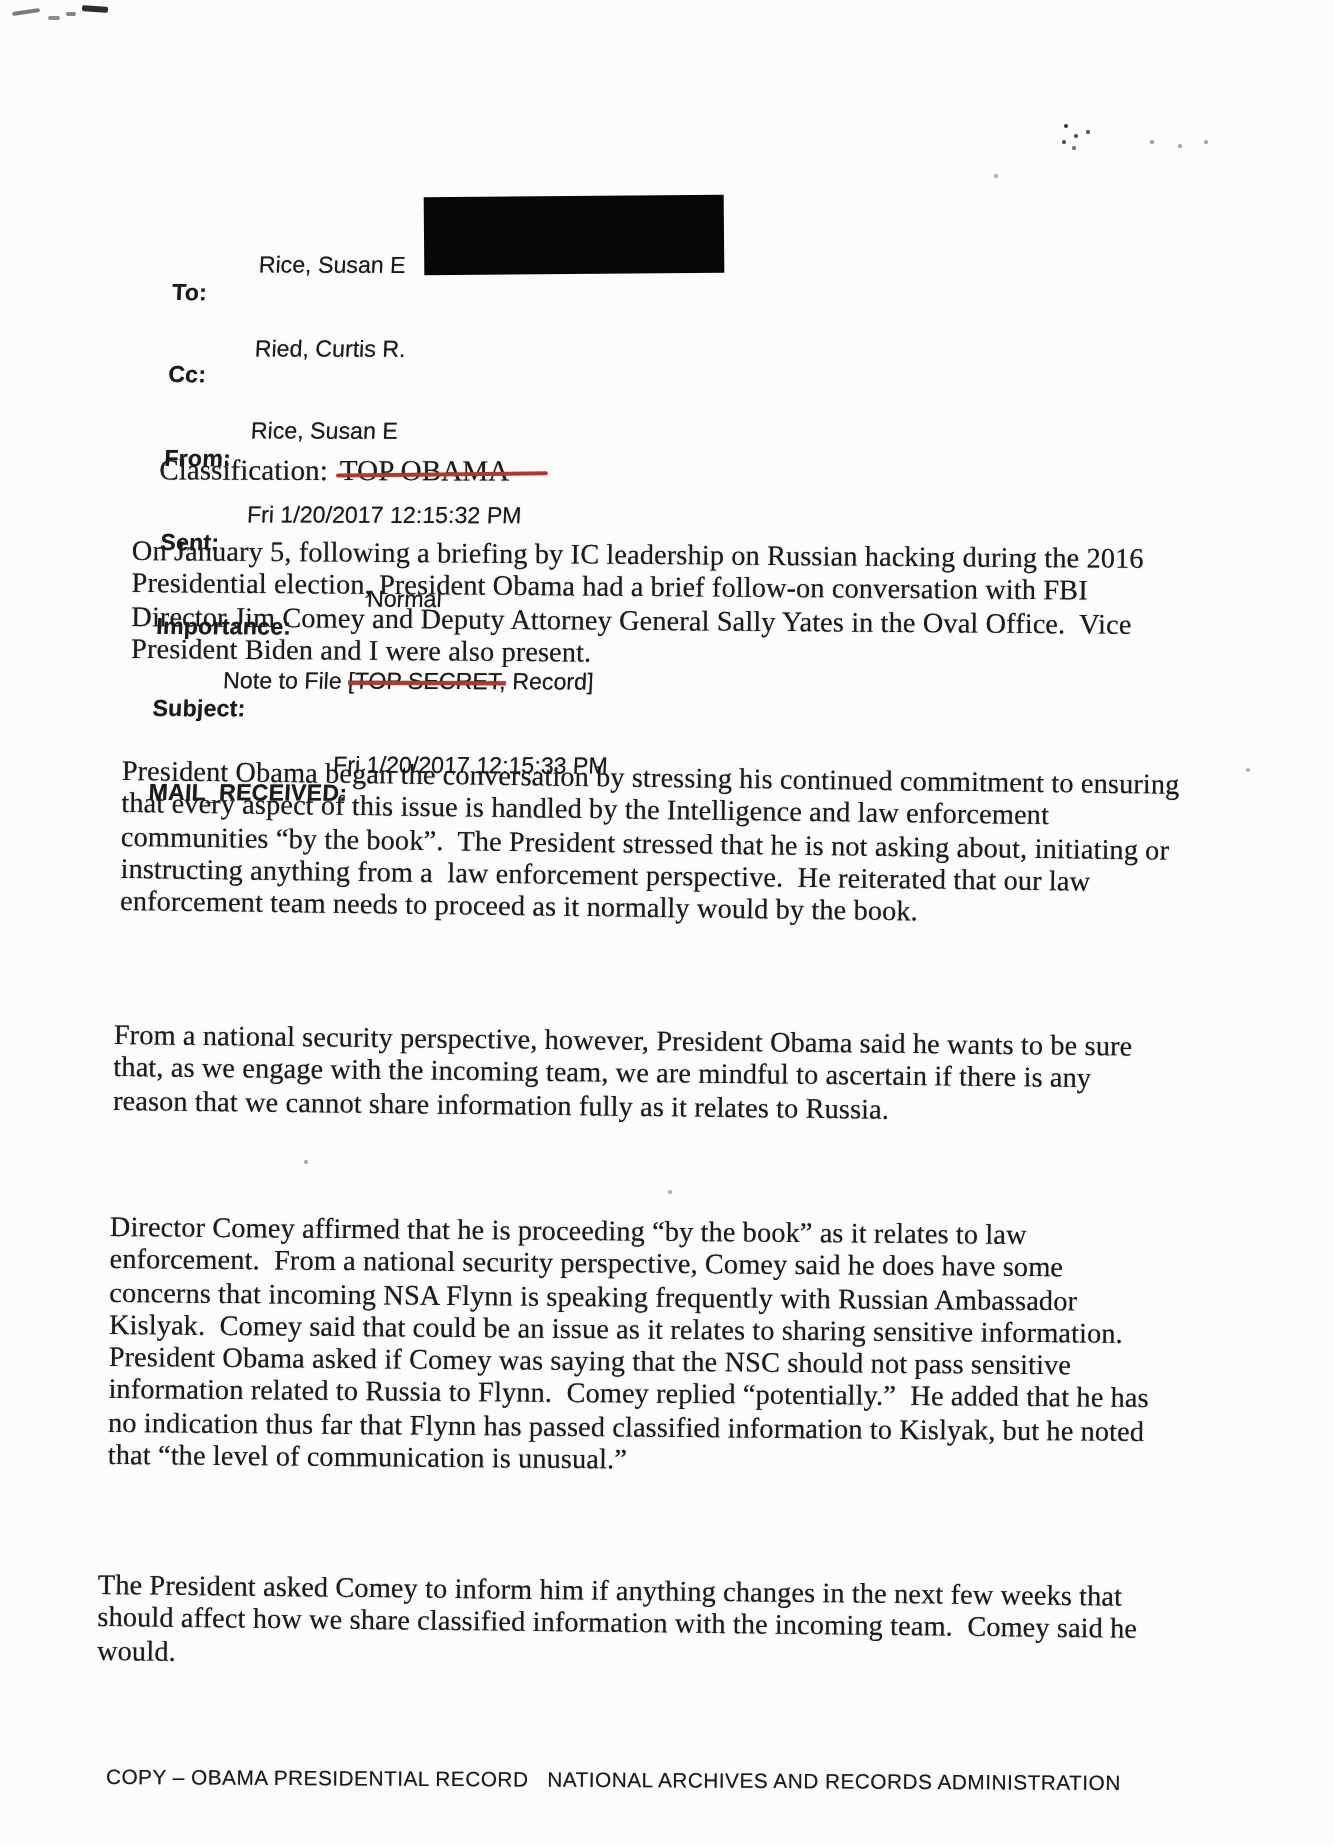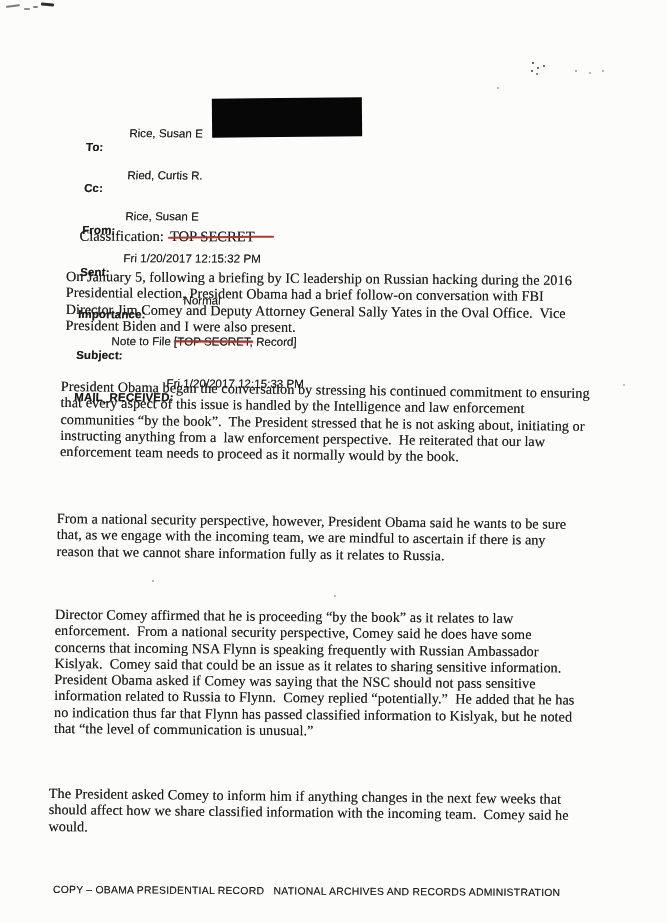--- a/index.html
+++ b/index.html
@@ -147,21 +147,21 @@
     </div>
     <div class="hrow mailr">
       <span class="hlabel">MAIL_RECEIVED:</span>
       <span class="hvalue">Fri 1/20/2017 12:15:33 PM</span>
     </div>
   </div>
 
   <div class="redaction"></div>
 
   <div class="classification">
-    <span>Classification:</span><span class="strike-tail">TOP SECRET</span>
+    <span>Classification:</span><span class="strike-tail">TOP OBAMA</span>
   </div>
 
   <div class="para p1">On January 5, following a briefing by IC leadership on Russian hacking during the 2016
 Presidential election, President Obama had a brief follow-on conversation with FBI
 Director Jim Comey and Deputy Attorney General Sally Yates in the Oval Office.  Vice
 President Biden and I were also present.</div>
   <div class="para p2">President Obama began the conversation by stressing his continued commitment to ensuring
 that every aspect of this issue is handled by the Intelligence and law enforcement
 communities “by the book”.  The President stressed that he is not asking about, initiating or
 instructing anything from a  law enforcement perspective.  He reiterated that our law

